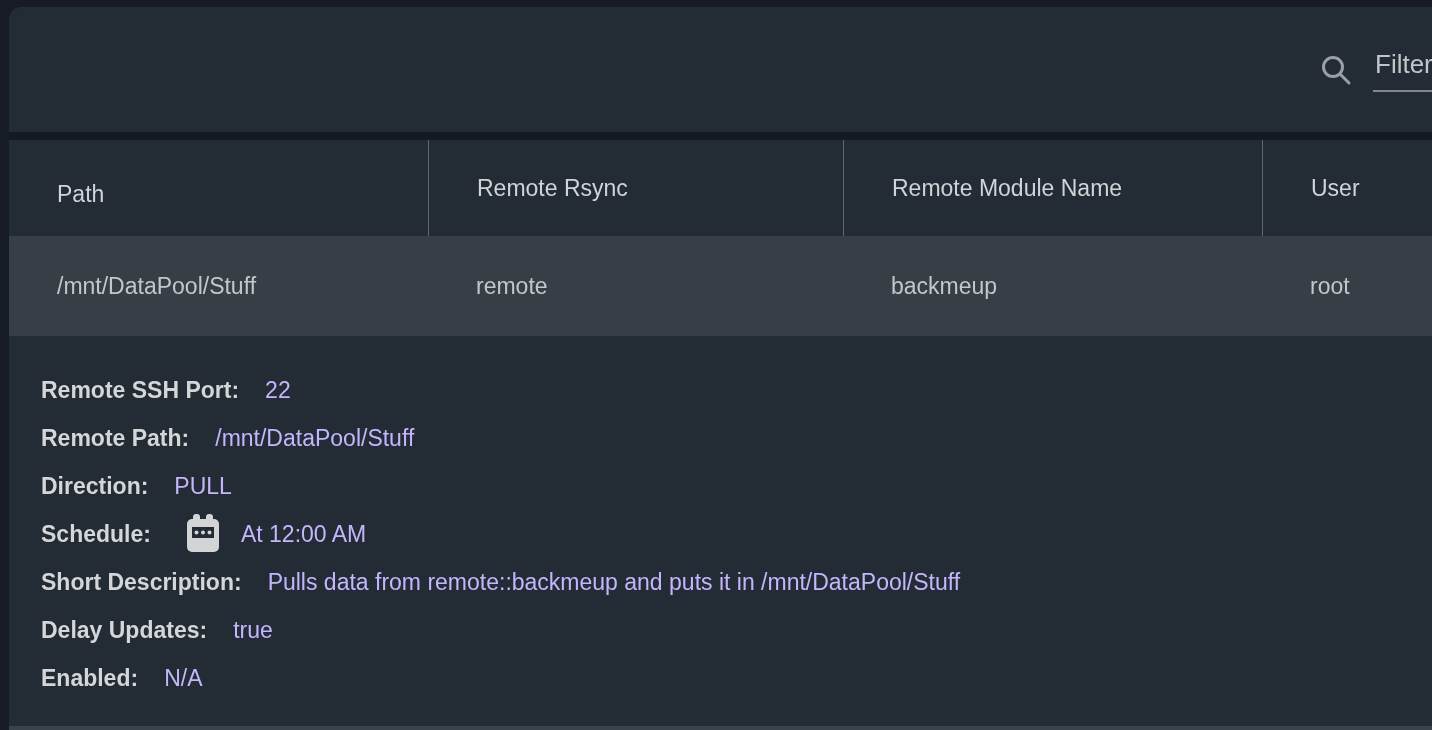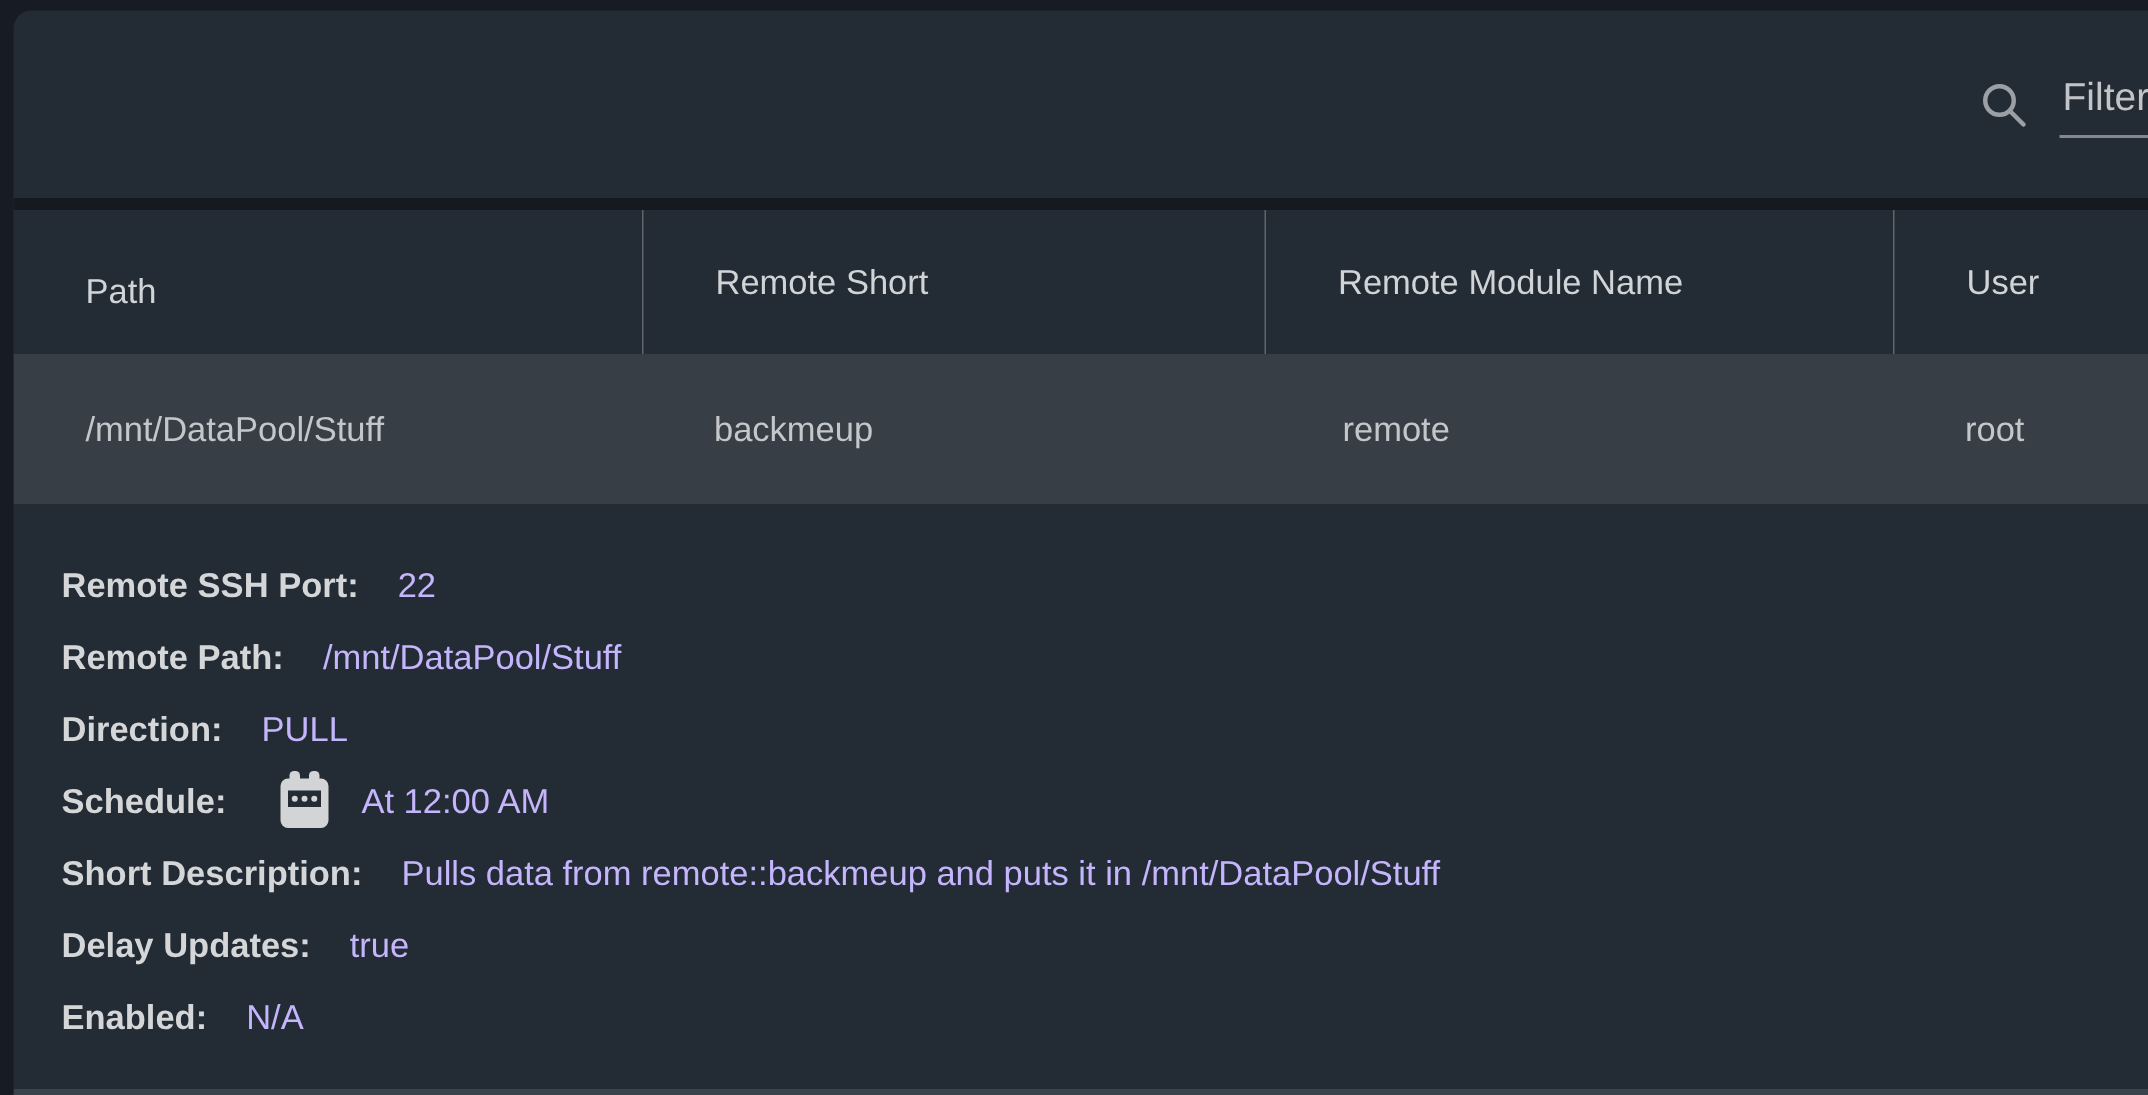--- a/index.html
+++ b/index.html
@@ -150,29 +150,29 @@
         <line x1="21.5" y1="21.5" x2="30" y2="30" stroke-linecap="round"></line>
       </svg>
       <input class="filter-input" type="text" placeholder="Filter" style="">
     </div>
   </div>
 
   <div class="gap-strip"></div>
 
   <div class="thead">
     <div class="th col-0">Path</div>
-    <div class="th col-1">Remote Short</div>
+    <div class="th col-1">Remote Rsync</div>
     <div class="th col-2">Remote Module Name</div>
     <div class="th col-3">User</div>
   </div>
 
   <div class="trow">
     <div class="td col-0">/mnt/DataPool/Stuff</div>
+    <div class="td col-1">remote</div>
     <div class="td col-2">backmeup</div>
-    <div class="td col-1">remote</div>
     <div class="td col-3">root</div>
   </div>
 
   <div class="details">
 
     <div class="detail-line">
       <span class="lbl">Remote SSH Port:</span>
       <span class="val">22</span>
     </div>
 

